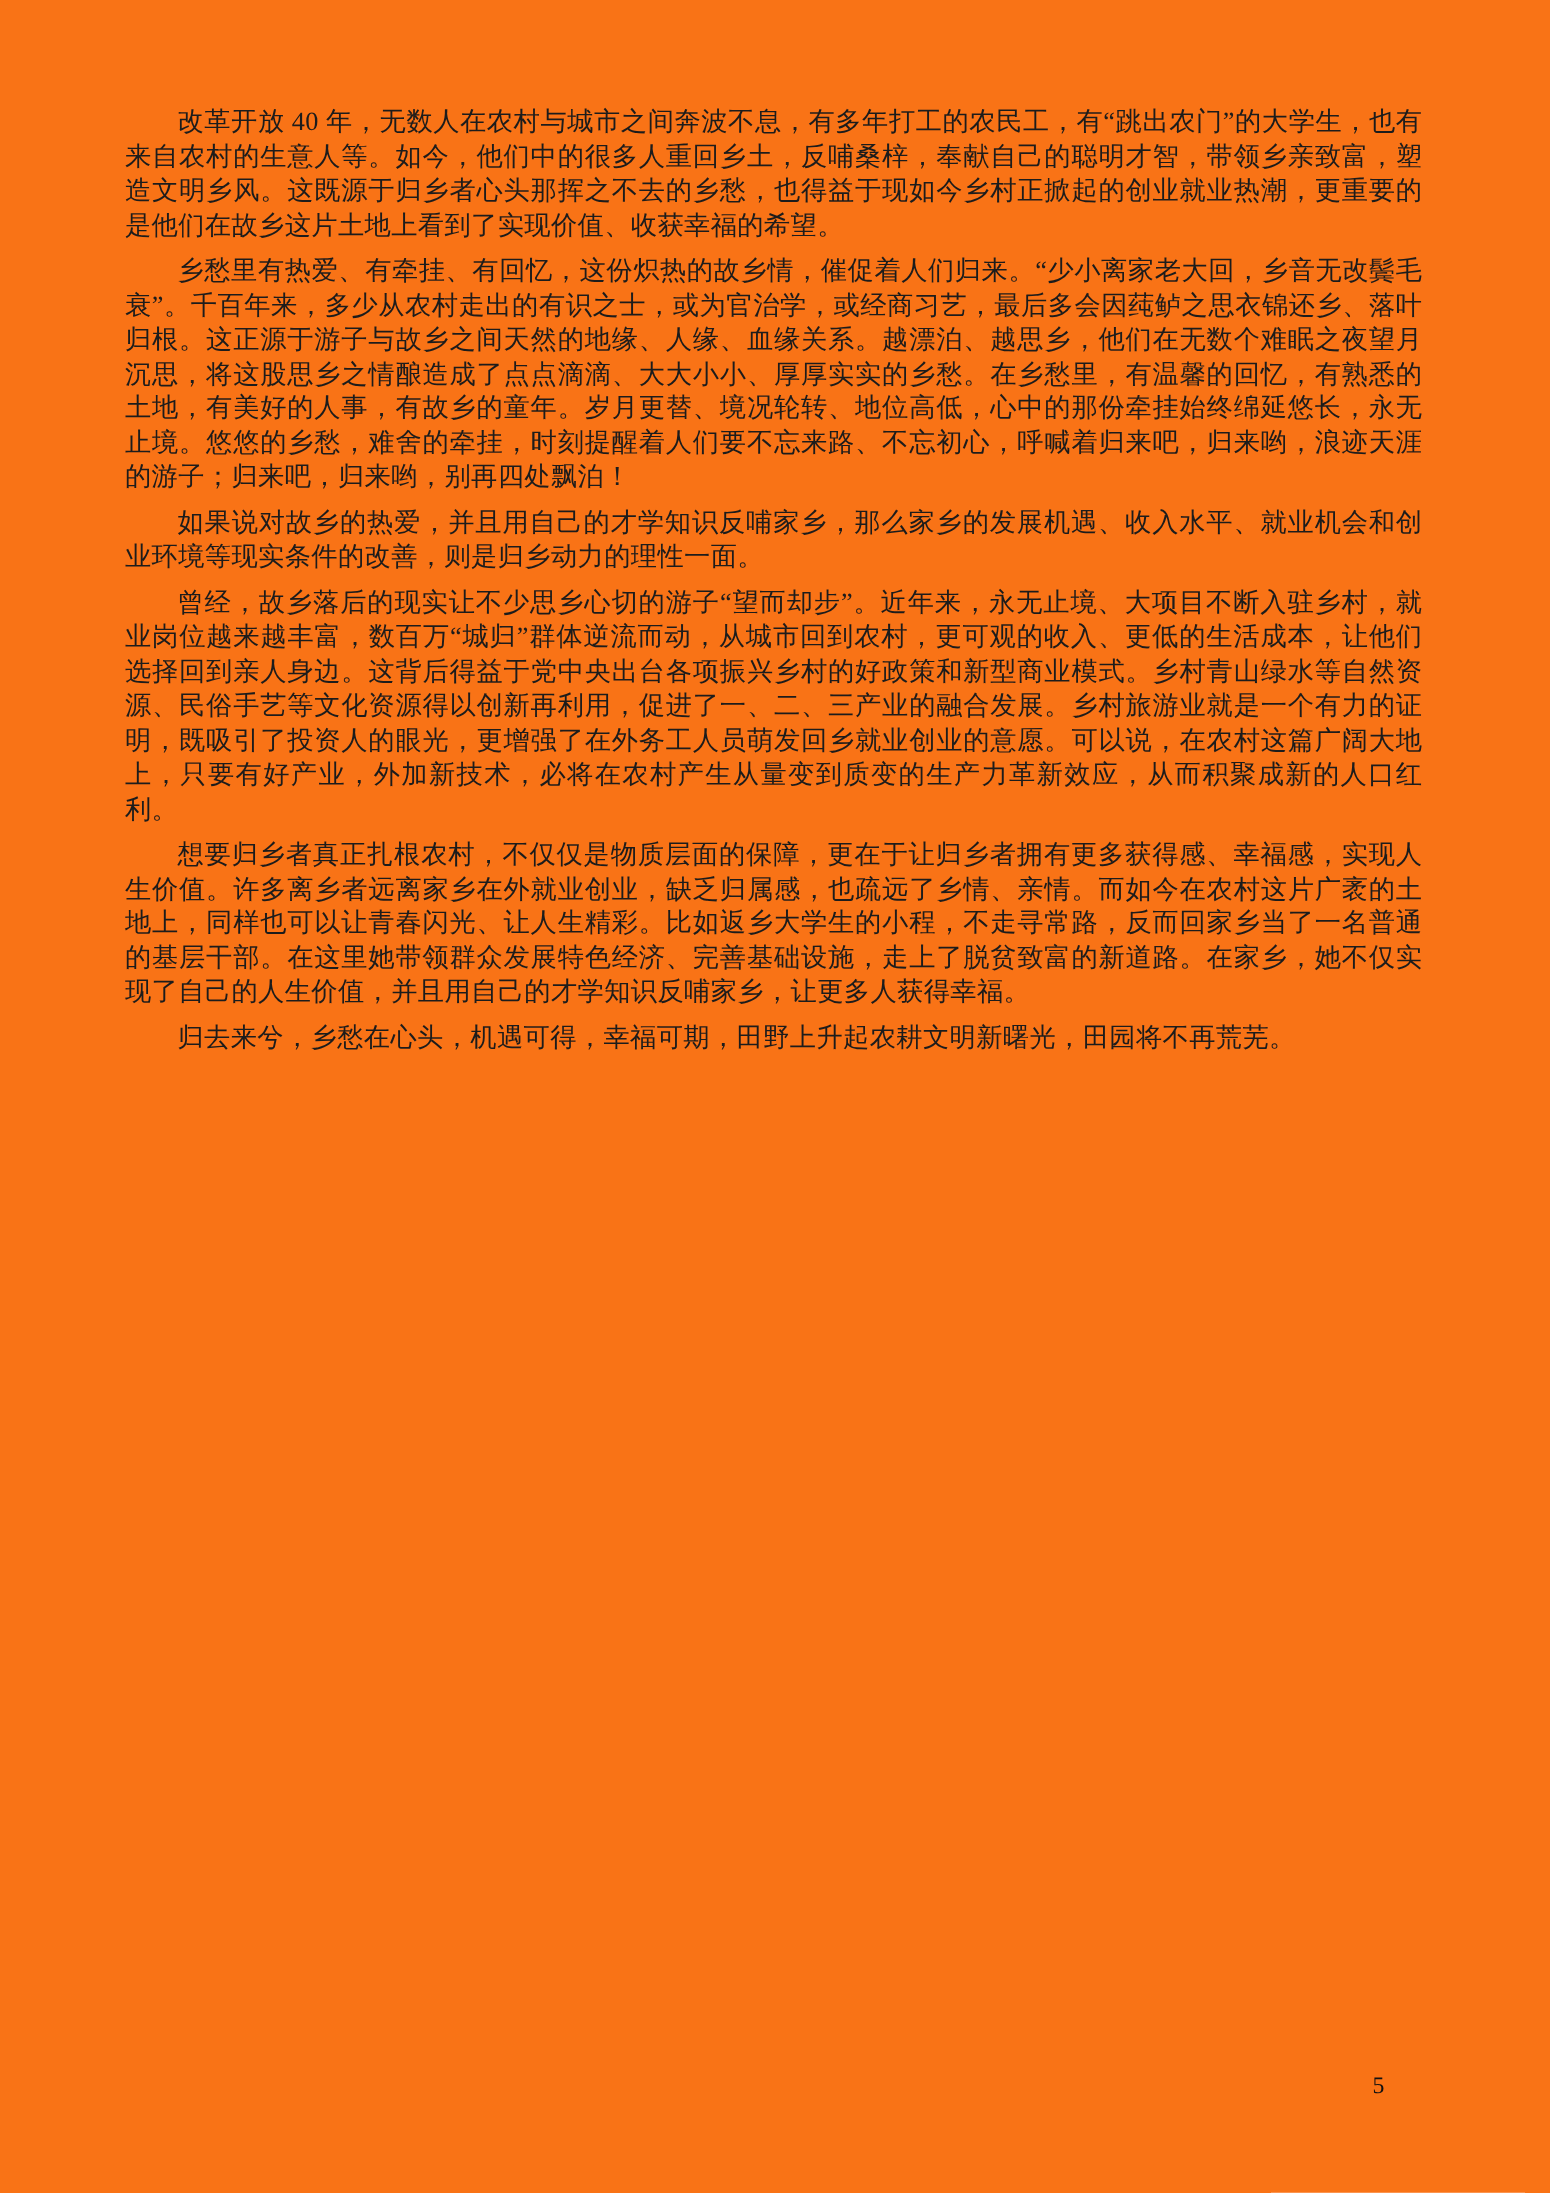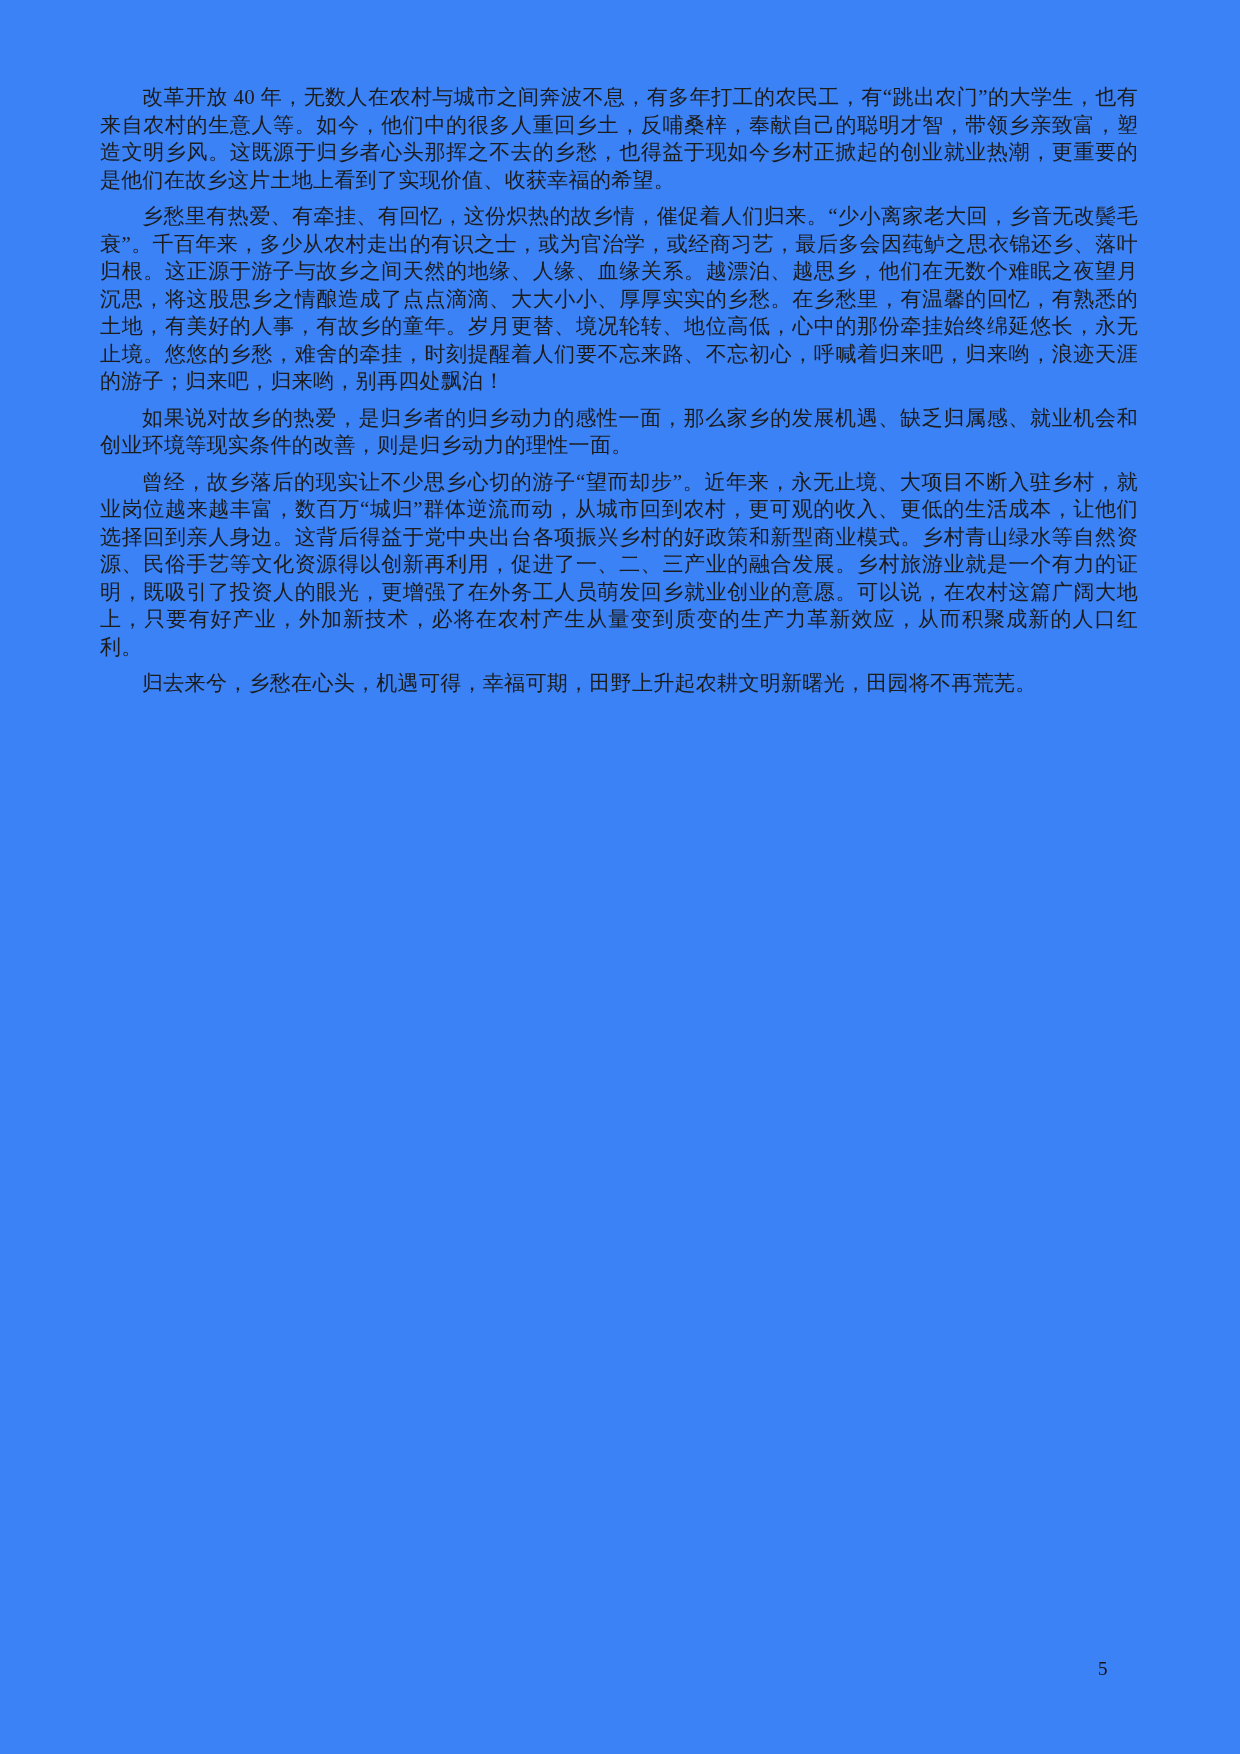--- a/index.html
+++ b/index.html
@@ -11,21 +11,21 @@
     height: 1754px;
     background: #ffffff;
     position: relative;
     font-family: "Liberation Serif", "DejaVu Serif", serif;
     color: #1c1c1c;
     overflow: hidden;
   }
   .page {
     position: absolute;
     inset: 0;
-    background: #3b82f6;
+    background: #f97316;
   }
   .text-block {
     position: absolute;
     left: 100px;
     top: 84px;
     width: 1038px;
   }
   .para {
     font-size: 21px;
     line-height: 27.5px;
@@ -45,18 +45,19 @@
     font-family: "Liberation Serif", "DejaVu Serif", serif;
   }
 </style>
 </head>
 <body>
 
 <div class="page">
   <div class="text-block">
     <p class="para">改革开放 40 年，无数人在农村与城市之间奔波不息，有多年打工的农民工，有“跳出农门”的大学生，也有来自农村的生意人等。如今，他们中的很多人重回乡土，反哺桑梓，奉献自己的聪明才智，带领乡亲致富，塑造文明乡风。这既源于归乡者心头那挥之不去的乡愁，也得益于现如今乡村正掀起的创业就业热潮，更重要的是他们在故乡这片土地上看到了实现价值、收获幸福的希望。</p>
     <p class="para">乡愁里有热爱、有牵挂、有回忆，这份炽热的故乡情，催促着人们归来。“少小离家老大回，乡音无改鬓毛衰”。千百年来，多少从农村走出的有识之士，或为官治学，或经商习艺，最后多会因莼鲈之思衣锦还乡、落叶归根。这正源于游子与故乡之间天然的地缘、人缘、血缘关系。越漂泊、越思乡，他们在无数个难眠之夜望月沉思，将这股思乡之情酿造成了点点滴滴、大大小小、厚厚实实的乡愁。在乡愁里，有温馨的回忆，有熟悉的土地，有美好的人事，有故乡的童年。岁月更替、境况轮转、地位高低，心中的那份牵挂始终绵延悠长，永无止境。悠悠的乡愁，难舍的牵挂，时刻提醒着人们要不忘来路、不忘初心，呼喊着归来吧，归来哟，浪迹天涯的游子；归来吧，归来哟，别再四处飘泊！</p>
-    <p class="para">如果说对故乡的热爱，是归乡者的归乡动力的感性一面，那么家乡的发展机遇、缺乏归属感、就业机会和创业环境等现实条件的改善，则是归乡动力的理性一面。</p>
+    <p class="para">如果说对故乡的热爱，并且用自己的才学知识反哺家乡，那么家乡的发展机遇、收入水平、就业机会和创业环境等现实条件的改善，则是归乡动力的理性一面。</p>
     <p class="para">曾经，故乡落后的现实让不少思乡心切的游子“望而却步”。近年来，永无止境、大项目不断入驻乡村，就业岗位越来越丰富，数百万“城归”群体逆流而动，从城市回到农村，更可观的收入、更低的生活成本，让他们选择回到亲人身边。这背后得益于党中央出台各项振兴乡村的好政策和新型商业模式。乡村青山绿水等自然资源、民俗手艺等文化资源得以创新再利用，促进了一、二、三产业的融合发展。乡村旅游业就是一个有力的证明，既吸引了投资人的眼光，更增强了在外务工人员萌发回乡就业创业的意愿。可以说，在农村这篇广阔大地上，只要有好产业，外加新技术，必将在农村产生从量变到质变的生产力革新效应，从而积聚成新的人口红利。</p>
+    <p class="para">想要归乡者真正扎根农村，不仅仅是物质层面的保障，更在于让归乡者拥有更多获得感、幸福感，实现人生价值。许多离乡者远离家乡在外就业创业，缺乏归属感，也疏远了乡情、亲情。而如今在农村这片广袤的土地上，同样也可以让青春闪光、让人生精彩。比如返乡大学生的小程，不走寻常路，反而回家乡当了一名普通的基层干部。在这里她带领群众发展特色经济、完善基础设施，走上了脱贫致富的新道路。在家乡，她不仅实现了自己的人生价值，并且用自己的才学知识反哺家乡，让更多人获得幸福。</p>
     <p class="para">归去来兮，乡愁在心头，机遇可得，幸福可期，田野上升起农耕文明新曙光，田园将不再荒芜。</p>
   </div>
   <div class="page-number">5</div>
 </div>
 
 </body></html>

